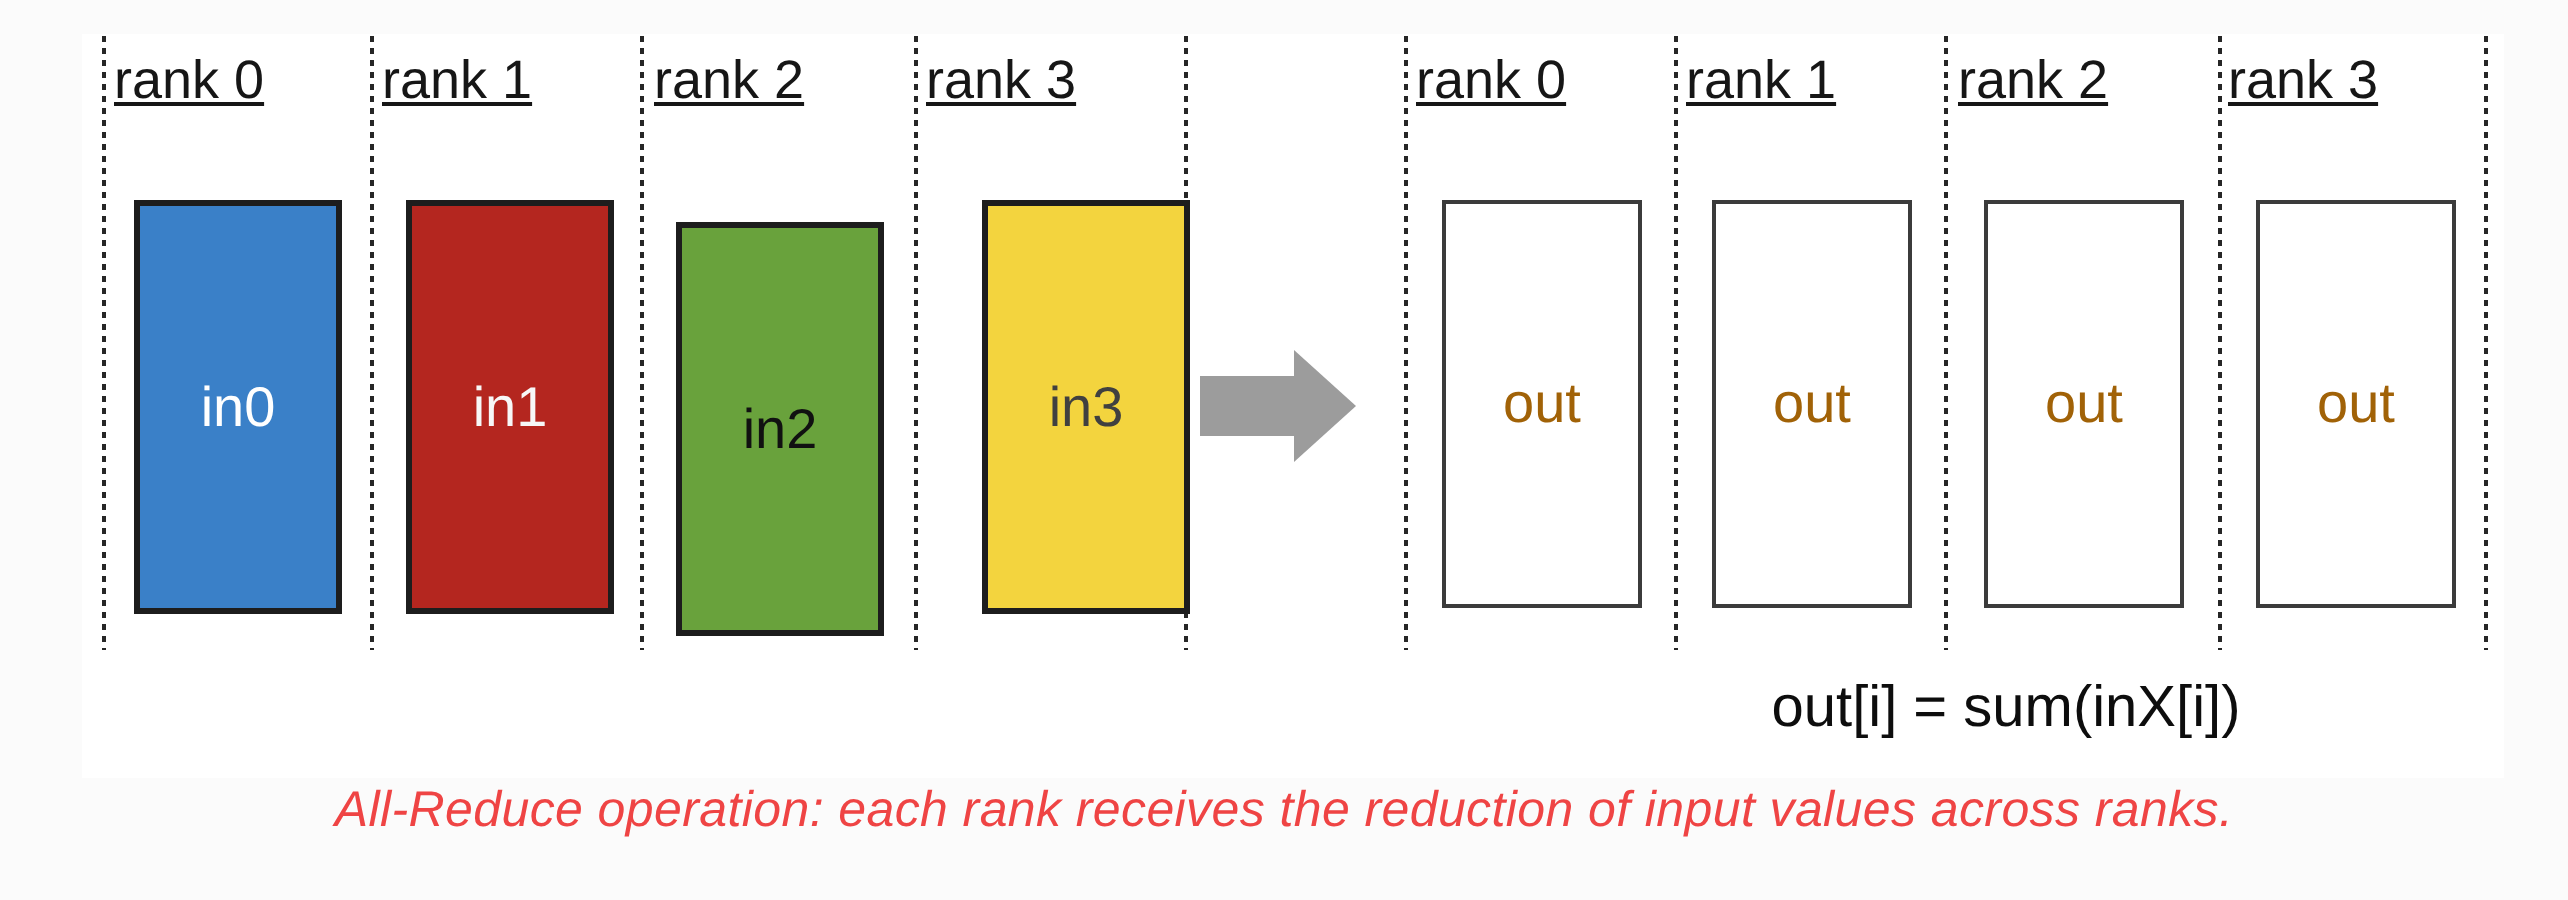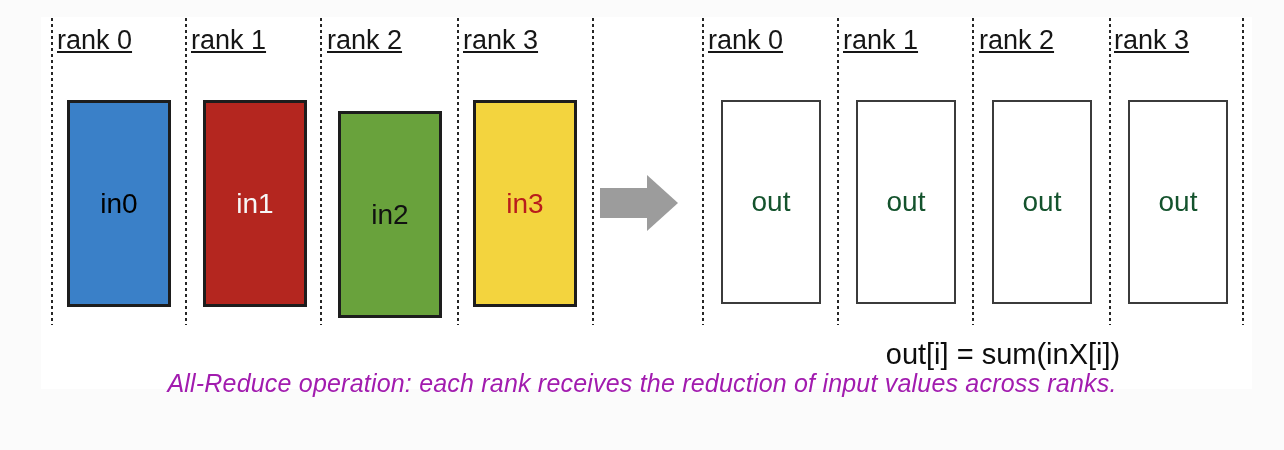--- a/index.html
+++ b/index.html
@@ -7,26 +7,26 @@
         font-family:"Liberation Sans",sans-serif;overflow:hidden;}
   .canvas{position:absolute;left:41px;top:17px;width:1211px;height:372px;background:#ffffff;}
   .vline{position:absolute;top:18px;width:2px;height:307px;
          background-image:repeating-linear-gradient(to bottom,#262626 0 3px,transparent 3px 6px);}
   .rank{position:absolute;top:25px;width:124px;text-align:left;
         font-size:27px;color:#161616;white-space:nowrap;text-decoration:underline;}
   .box{position:absolute;top:100px;display:flex;align-items:center;justify-content:center;
        box-sizing:border-box;}
   .ibox{width:104px;height:207px;border:3px solid #1d1d1d;font-size:28px;}
   .obox{width:100px;height:204px;border:2px solid #3b3b3b;background:#ffffff;
-        font-size:28px;color:#14532d;}
+        font-size:28px;color:#a16207;}
   .arrow-wrap{position:absolute;left:600px;top:175px;width:78px;height:56px;}
   .formula{position:absolute;left:703px;top:338px;width:600px;text-align:center;
            font-size:29px;color:#0d0d0d;white-space:nowrap;}
-  .caption{position:absolute;left:0;top:369px;width:1284px;text-align:center;
-           font-style:italic;font-size:25px;color:#a21caf;letter-spacing:0.2px;}
+  .caption{position:absolute;left:0;top:391px;width:1284px;text-align:center;
+           font-style:italic;font-size:25px;color:#ef4444;letter-spacing:0.2px;}
 </style>
 </head>
 <body>
 
 <div class="page">
   <div class="canvas"></div>
 
   <div class="vline" style="left:51px"></div>
   <div class="vline" style="left:185px"></div>
   <div class="vline" style="left:320px"></div>
@@ -42,30 +42,30 @@
   <div class="rank" style="left:57px">rank 0</div>
   <div class="rank" style="left:191px">rank 1</div>
   <div class="rank" style="left:327px">rank 2</div>
   <div class="rank" style="left:463px">rank 3</div>
 
   <div class="rank" style="left:708px">rank 0</div>
   <div class="rank" style="left:843px">rank 1</div>
   <div class="rank" style="left:979px">rank 2</div>
   <div class="rank" style="left:1114px">rank 3</div>
 
-  <div class="box ibox" style="left: 67px; background-color: rgb(58, 128, 200); color: #000000;">
+  <div class="box ibox" style="left: 67px; background-color: rgb(58, 128, 200); color: #ffffff;">
     <span>in0</span>
   </div>
   <div class="box ibox" style="left: 203px; background-color: rgb(180, 38, 31); color: rgb(247, 247, 247); align-items: center;">
     <span>in1</span>
   </div>
   <div class="box ibox" style="left: 338px; background-color: rgb(105, 162, 60); color: rgb(17, 17, 17); margin-top: 11px;">
     <span>in2</span>
   </div>
-  <div class="box ibox" style="left: 473px; background-color: rgb(243, 212, 62); color: #b91c1c; text-align: center;">
+  <div class="box ibox" style="left: 491px; background-color: rgb(243, 212, 62); color: #404040; text-align: center;">
     <span>in3</span>
   </div>
 
   <div class="arrow-wrap">
     <svg width="78" height="56" viewBox="0 0 78 56" xmlns="http://www.w3.org/2000/svg">
       <g fill="#9c9c9c">
         <rect x="0" y="13" width="48" height="30"></rect>
         <polygon points="47,0 78,28 47,56"></polygon>
       </g>
     </svg>

